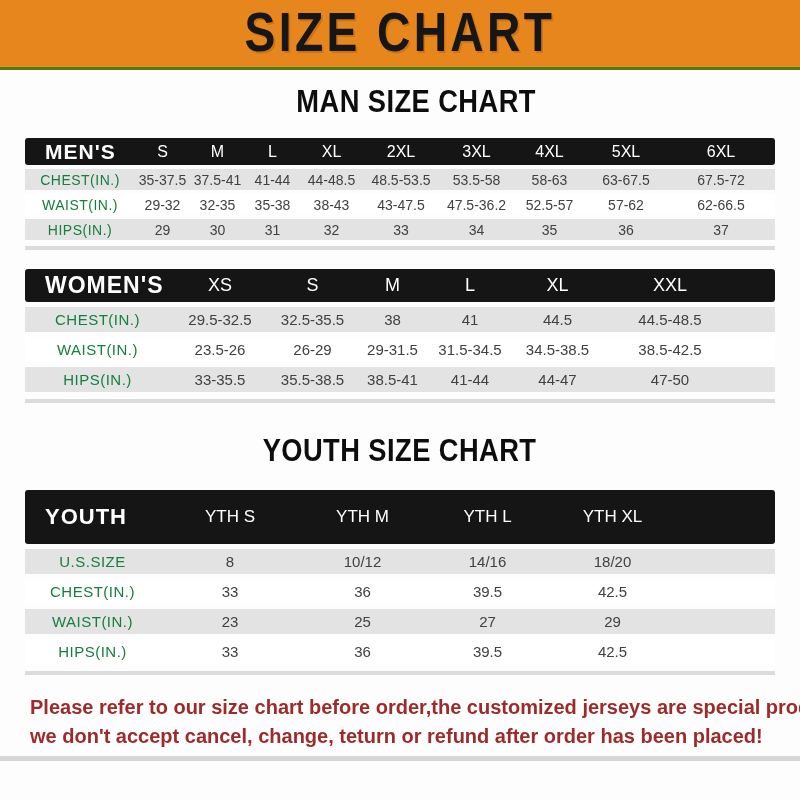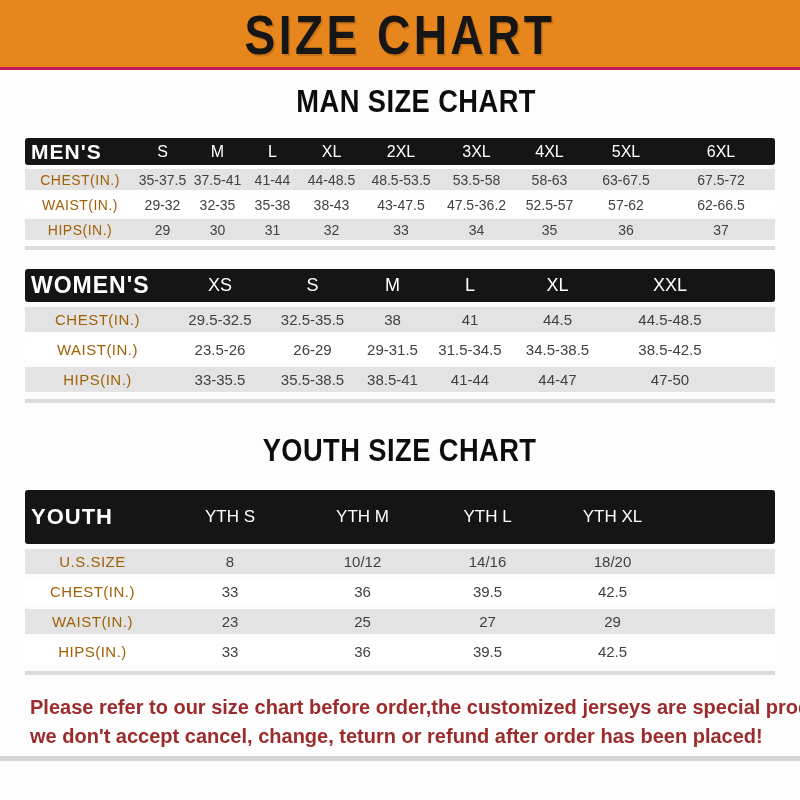--- a/index.html
+++ b/index.html
@@ -2,22 +2,22 @@
 <html><head>
 <meta charset="utf-8">
 <style>
   html,body{margin:0;padding:0;}
   body{
     width:800px;height:800px;overflow:hidden;background:#fdfdfd;
     font-family:"Liberation Sans", sans-serif;
   }
   .banner{
     width:800px;height:70px;background:#e8861e;
-    border-bottom:3px solid #be185d;box-sizing:border-box;
-    display:flex;align-items:flex-end;justify-content:center;
+    border-bottom:3px solid #4d7c0f;box-sizing:border-box;
+    display:flex;align-items:flex-start;justify-content:center;
   }
   .banner-title{
     display:inline-block;color:#161616;font-weight:bold;font-size:55px;
     letter-spacing:4px;transform:scaleX(0.84);
     text-shadow:2px 2px 0 rgba(120,60,0,0.25);
     white-space:nowrap;
   }
   .section-title{
     margin:0;text-align:center;color:#0d0d0d;font-weight:bold;font-size:31px;
     line-height:36px;letter-spacing:0.5px;
@@ -33,33 +33,33 @@
   .size-table th{
     background:#151515;color:#ffffff;font-weight:normal;
     text-align:center;padding:0;overflow:hidden;white-space:nowrap;
   }
   .size-table th:first-child{border-radius:3px 0 0 3px;}
   .size-table th:last-child{border-radius:0 3px 3px 0;}
   .size-table.men th{height:27px;font-size:16px;}
   .size-table.women th{height:33px;font-size:18px;}
   .size-table.youth th{height:54px;font-size:17px;}
   .size-table th.label-head{
-    text-align:left;padding-left:6px;font-weight:bold;letter-spacing:1px;
+    text-align:left;padding-left:20px;font-weight:bold;letter-spacing:1px;
   }
   .size-table.men th.label-head{font-size:21px;}
   .size-table.women th.label-head{font-size:23px;}
   .size-table.youth th.label-head{font-size:22px;}
   .size-table td{
     text-align:center;padding:0;color:#414141;overflow:hidden;white-space:nowrap;
   }
   .size-table.men td{height:21px;font-size:14px;}
   .size-table.women td,.size-table.youth td{height:25px;font-size:15px;}
   .size-table tbody tr:nth-child(odd){background:#e3e3e3;}
   .size-table tbody tr:nth-child(even){background:#ffffff;}
-  .size-table td.row-label{color:#a16207;letter-spacing:0.5px;}
+  .size-table td.row-label{color:#15803d;letter-spacing:0.5px;}
   .table-strip{width:750px;height:4px;background:#dcdcdc;margin:2px auto 0 auto;}
   .note{
     margin:18px 0 0 30px;color:#9c2b2b;font-size:20px;font-weight:bold;
     line-height:29px;white-space:nowrap;
   }
   .bottom-strip{width:800px;height:5px;background:#d6d6d6;margin-top:5px;}
 </style>
 </head>
 <body>
 

